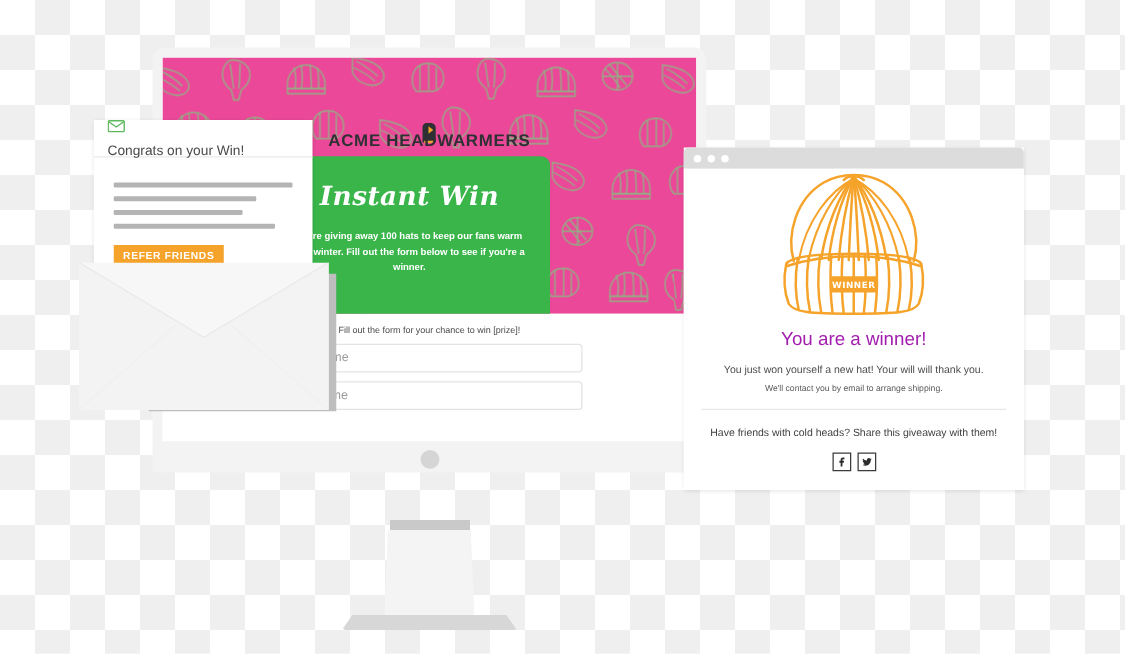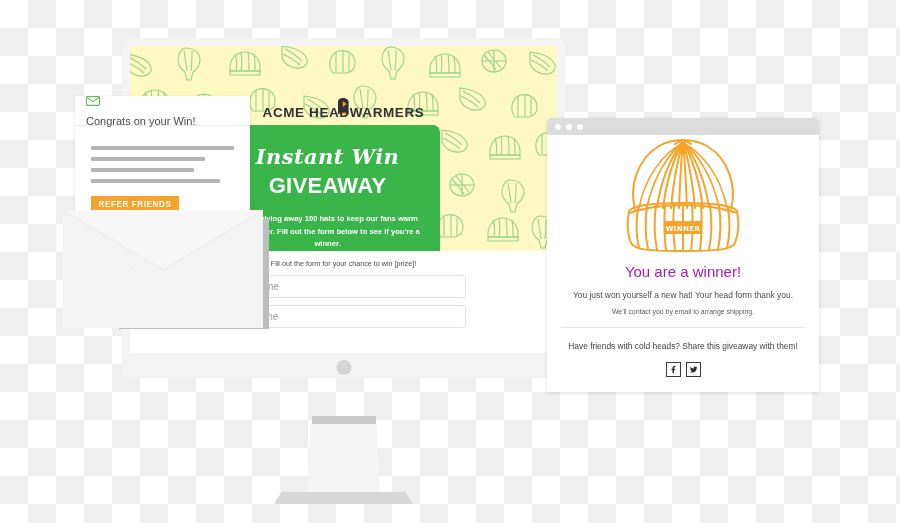--- a/index.html
+++ b/index.html
@@ -40,21 +40,21 @@
   }
   .mon-base{
     position:absolute;left:50%;top:454px;transform:translateX(-50%);
     width:140px;height:12px;background:#d7d7d7;border-radius:6px 6px 3px 3px;
     clip-path:polygon(6% 0,94% 0,100% 100%,0% 100%);
   }
 
   
   .site-hero{
     position:absolute;left:0;top:0;width:427px;height:205px;
-    background:#fef9c3;overflow:hidden;
+    background:#ec4899;overflow:hidden;
   }
   .hatpattern{position:absolute;inset:0;opacity:.95;}
   .brand{
     position:absolute;left:0;top:59px;width:100%;text-align:center;
     font-size:13.5px;font-weight:700;letter-spacing:.6px;color:#2f3033;
     white-space:nowrap;
   }
   .brandmark{
     position:absolute;left:206px;top:52px;width:15px;height:17px;
   }
@@ -240,21 +240,20 @@
 
       <svg class="brandmark" viewBox="0 0 15 17">
         <path d="M2,16 L2,4 C2,1.6 4,0 7,0 C10.2,0 12.6,1.8 12.6,4.4 L12.6,16 Z" fill="#2f3033"></path>
         <path d="M3.4,14.6 L11.2,14.6 L11.2,16.4 L3.4,16.4 Z" fill="#f5a32a"></path>
         <path d="M6.8,3 L10.6,6 L6.8,9 Z" fill="#f5a32a"></path>
       </svg>
       <div class="brand">ACME HEADWARMERS</div>
 
       <div class="giveaway">
         <div class="gv-script">Instant Win</div>
-        <div class="gv-big">GIVEAWAY</div>
         <div class="gv-copy">We're giving away 100 hats to keep our fans warm this winter. Fill out the form below to see if you're a winner.</div>
       </div>
     </div>
 
     <div class="formsec">
       <div class="enter-sub">Fill out the form for your chance to win [prize]!</div>
 
       <div class="field">
         <span>First Name</span>
       </div>
@@ -351,21 +350,21 @@
           <path d="M102,71 C104,85 104,100 101,114"></path>
           <path d="M111,73 C113,86 113,100 110,113"></path>
         </g>
 
         <rect x="48" y="86" width="36" height="13" fill="#f5a32a"></rect>
         <text x="66" y="95.6" text-anchor="middle" fill="#ffffff" font-family="DejaVu Sans, sans-serif" font-size="7" font-weight="700" letter-spacing="0.4">WINNER</text>
       </svg>
     </div>
 
     <div class="winner-h">You are a winner!</div>
-    <div class="winner-p1">You just won yourself a new hat! Your head form thank you.</div>
+    <div class="winner-p1">You just won yourself a new hat! Your will will thank you.</div>
     <div class="winner-p2">We'll contact you by email to arrange shipping.</div>
 
     <div class="win-div"></div>
 
     <div class="winner-share">Have friends with cold heads? Share this giveaway with them!</div>
 
     <div class="win-socials">
       <div class="soc-bx">
         <svg viewBox="0 0 10 10" width="9" height="9" aria-hidden="true">
           <path d="M6.2,2.6 L7.3,2.6 L7.3,1.1 C7,1.05 6.4,1 5.9,1 C4.6,1 3.9,1.8 3.9,3.1 L3.9,4.1 L2.8,4.1 L2.8,5.7 L3.9,5.7 L3.9,9.2 L5.5,9.2 L5.5,5.7 L6.7,5.7 L6.9,4.1 L5.5,4.1 L5.5,3.3 C5.5,2.8 5.7,2.6 6.2,2.6 Z" fill="#2c2c2c"></path>

